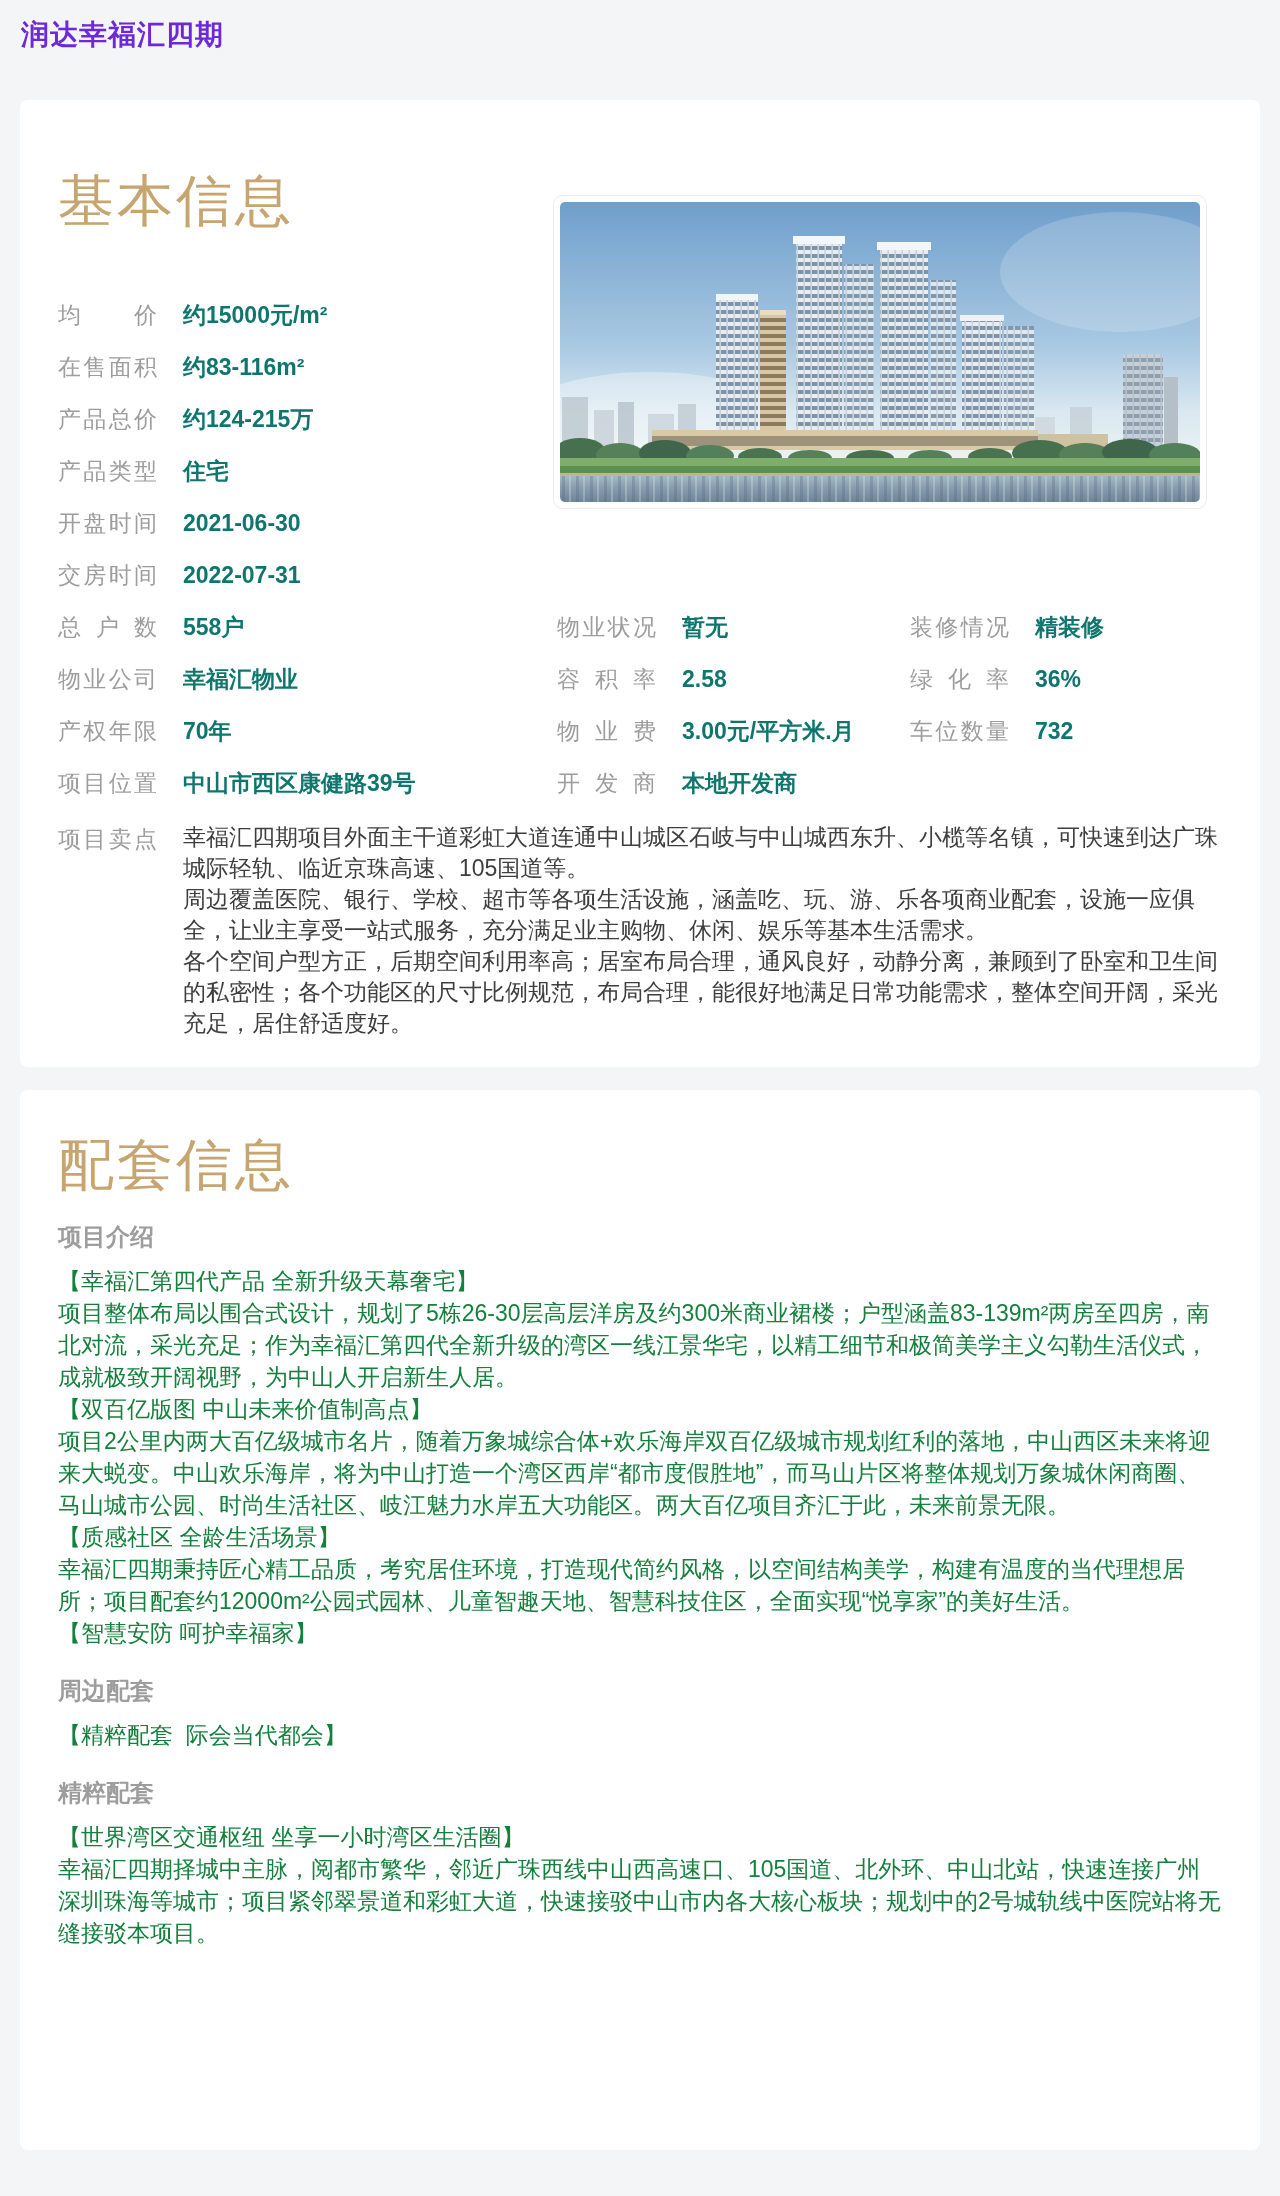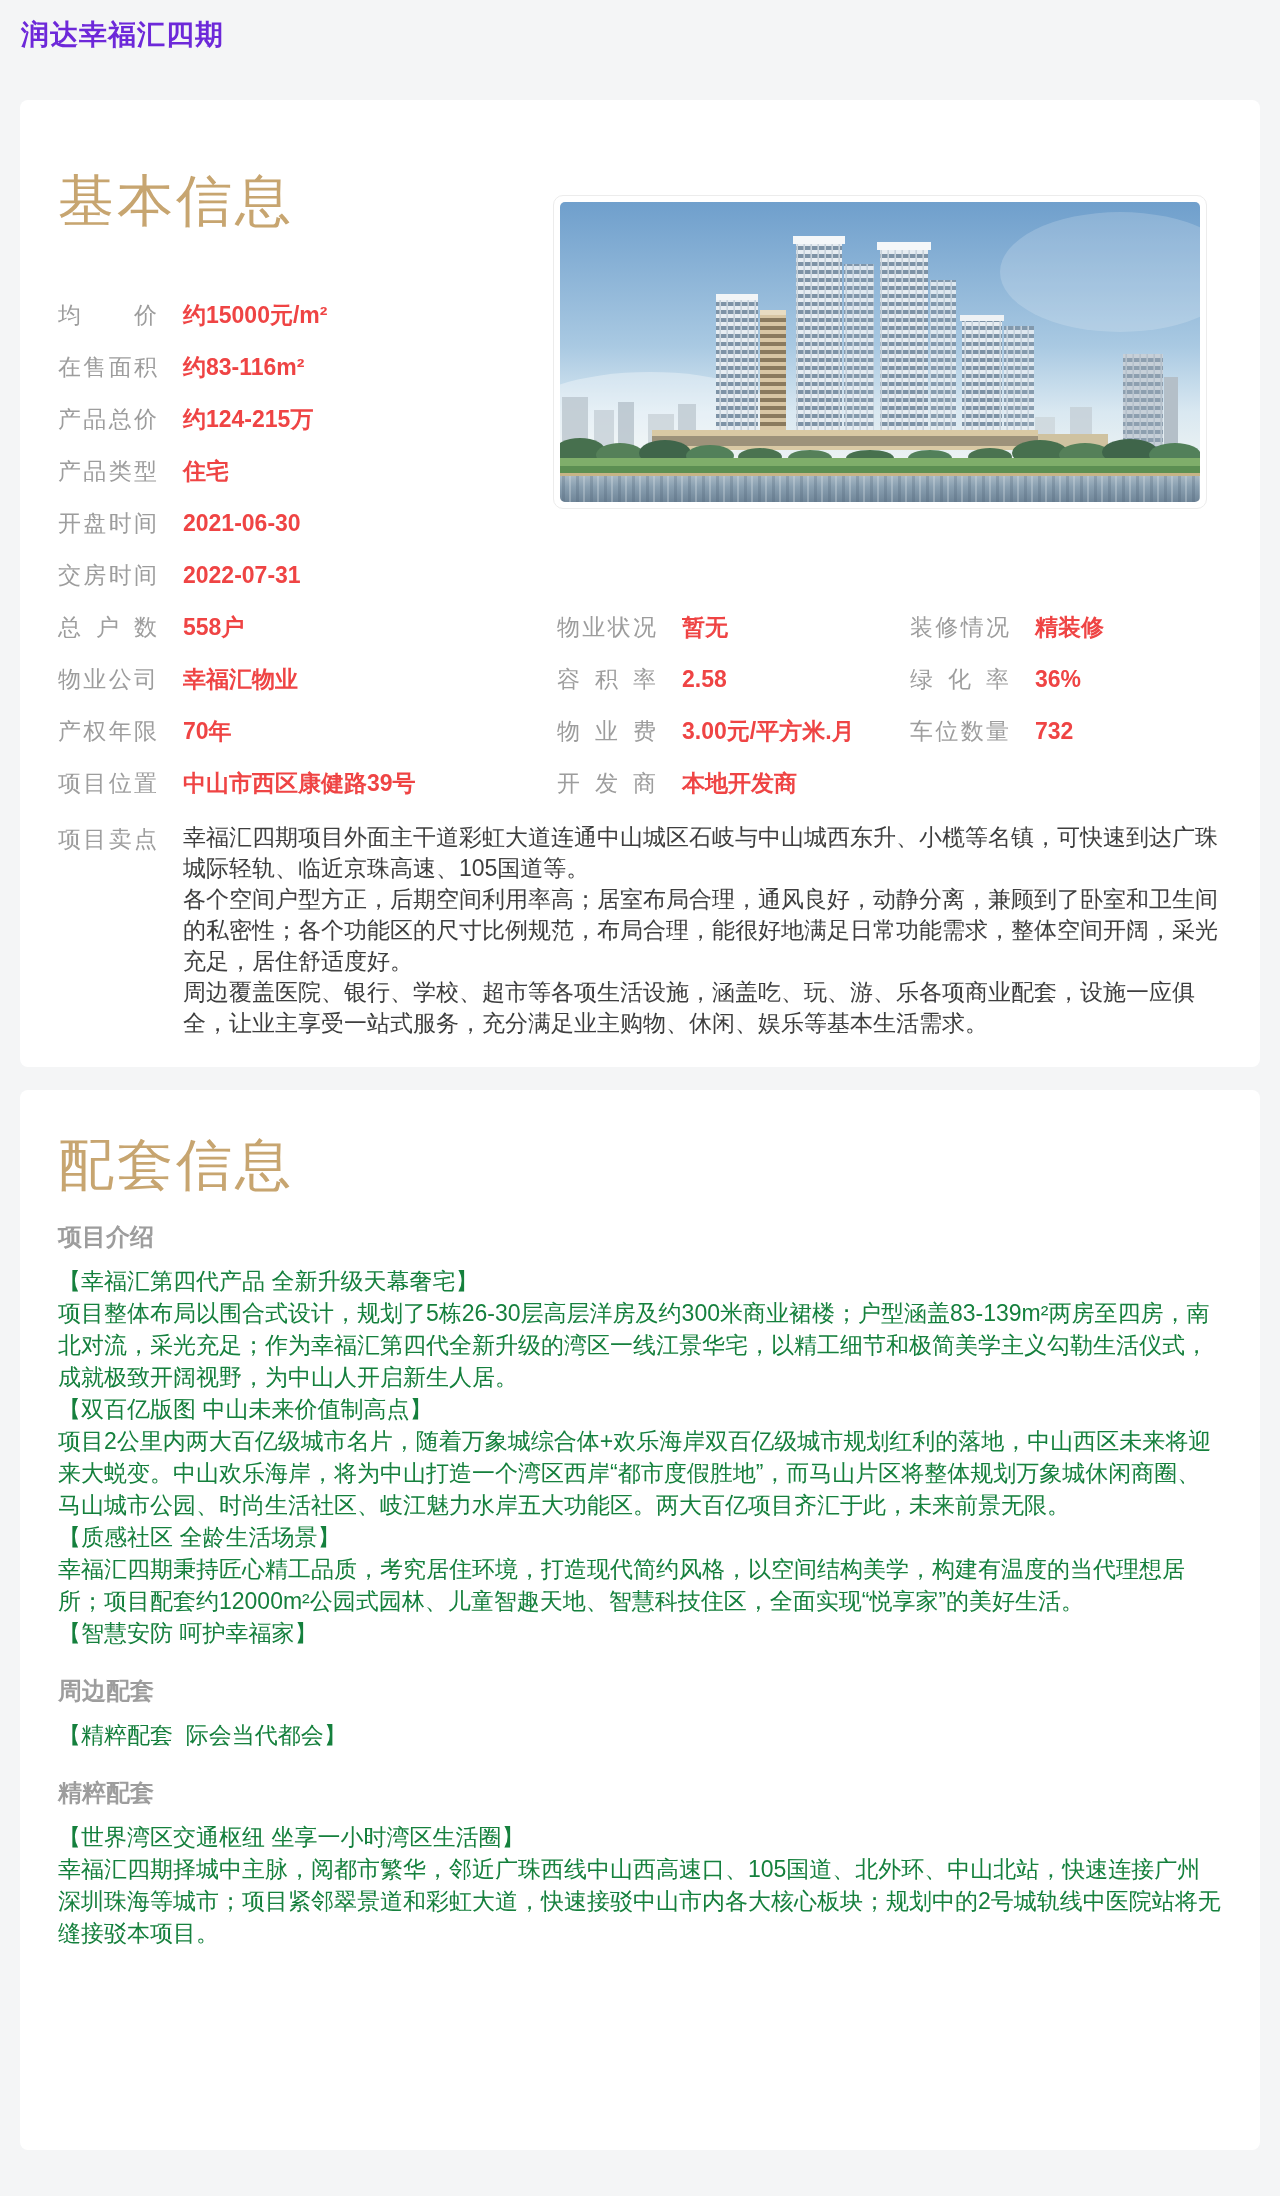--- a/index.html
+++ b/index.html
@@ -33,21 +33,21 @@
     letter-spacing:3px; line-height:1.1;
   }
   .fields{ margin-top:58px; }
   .frow{ height:52px; display:flex; align-items:center; }
   .flabel{
     display:inline-block; width:99px;
     text-align:justify; text-align-last:justify;
     font-size:23px; color:#9d9d9d; flex:none;
     margin-right:26px;
   }
-  .fvalue{ font-size:23px; font-weight:600; color:#ef4444; }
+  .fvalue{ font-size:23px; font-weight:600; color:#0f766e; }
   .cell{ display:flex; align-items:center; }
   .cell.c1{ width:499px; flex:none; }
   .cell.c2{ width:353px; flex:none; }
   .cell.c3{ flex:1; }
   .frow-sp{ display:flex; align-items:flex-start; margin-top:12px; }
   .frow-sp .flabel{ line-height:31px; margin-top:2px; }
   .sp-text{ flex:1; }
   .sp-text p{
     font-size:23px; line-height:31px; color:#3e3e3e;
     white-space:pre-wrap;
@@ -254,22 +254,22 @@
           <span class="flabel">开发商</span>
           <span class="fvalue">本地开发商</span>
         </div>
         <div class="cell c3"></div>
       </div>
 
       <div class="frow-sp">
         <span class="flabel">项目卖点</span>
         <div class="sp-text">
           <p>幸福汇四期项目外面主干道彩虹大道连通中山城区石岐与中山城西东升、小榄等名镇，可快速到达广珠城际轻轨、临近京珠高速、105国道等。</p>
+          <p>周边覆盖医院、银行、学校、超市等各项生活设施，涵盖吃、玩、游、乐各项商业配套，设施一应俱全，让业主享受一站式服务，充分满足业主购物、休闲、娱乐等基本生活需求。</p>
           <p>各个空间户型方正，后期空间利用率高；居室布局合理，通风良好，动静分离，兼顾到了卧室和卫生间的私密性；各个功能区的尺寸比例规范，布局合理，能很好地满足日常功能需求，整体空间开阔，采光充足，居住舒适度好。</p>
-          <p>周边覆盖医院、银行、学校、超市等各项生活设施，涵盖吃、玩、游、乐各项商业配套，设施一应俱全，让业主享受一站式服务，充分满足业主购物、休闲、娱乐等基本生活需求。</p>
         </div>
       </div>
     </div>
   </section>
 
   <section class="card card-facility">
     <h2 class="gold-header">配套信息</h2>
 
     <div>
       <h3 class="sub-heading">项目介绍</h3>

